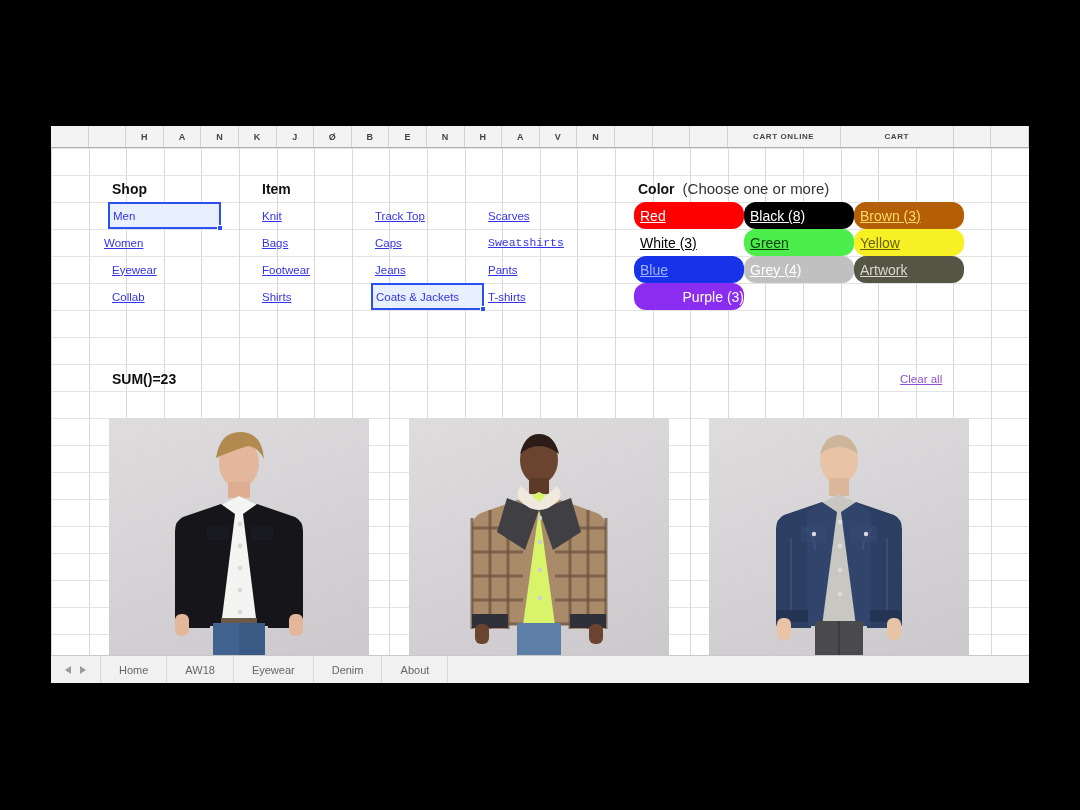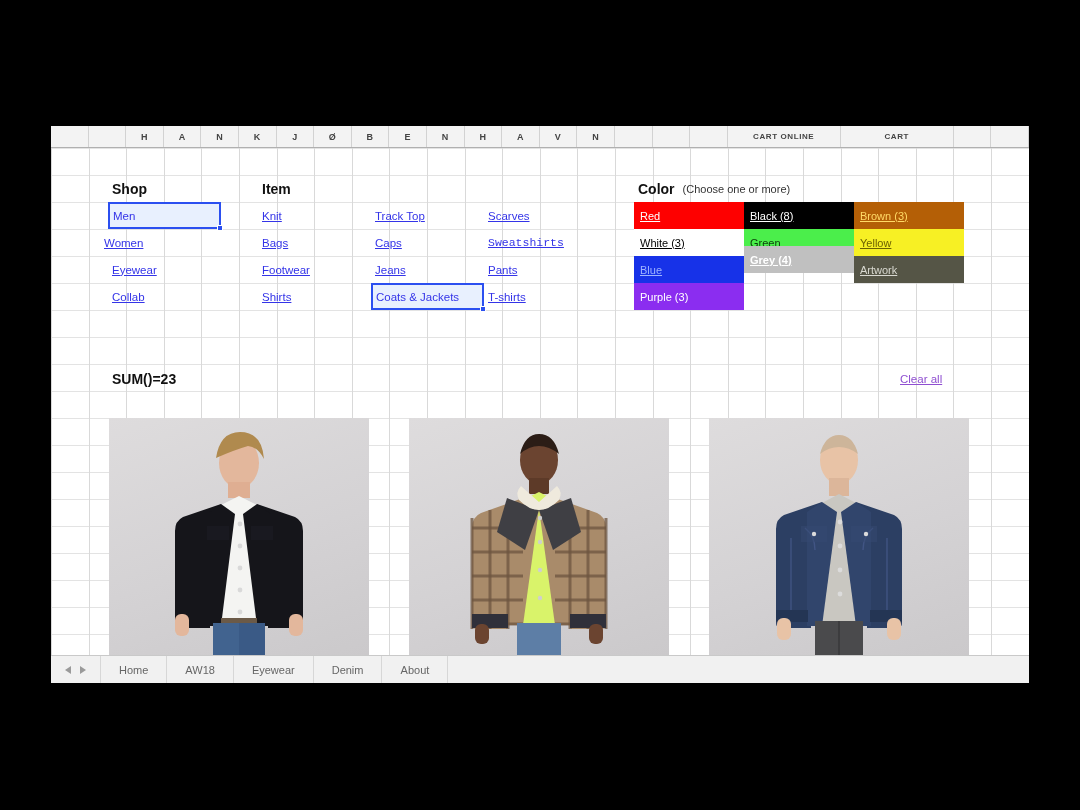--- a/index.html
+++ b/index.html
@@ -55,21 +55,21 @@
   .cell {
     position: absolute;
     height: 27px;
     display: flex;
     align-items: center;
     padding-left: 4px;
     font-size: 11.5px;
     white-space: nowrap;
   }
   .hdr { font-weight: bold; color: #111; font-size: 14px; }
-  .sub { font-weight: normal; color: #333; margin-left: 8px; font-size: 11px; }
+  .sub { font-weight: normal; color: #333; margin-left: 8px; font-size: 15px; }
   .lnk {
     color: #3434e8;
     text-decoration: underline;
     cursor: pointer;
   }
   .lnk.visited { color: #8f4fd1; }
 
   .sel {
     border: 2px solid #2b4ff0;
     background: #e8f0fe;
@@ -84,22 +84,23 @@
     background: #2b4ff0;
     border: 1px solid #fff;
   }
 
   
   .swatch {
     position: absolute;
     height: 27px;
     display: flex; align-items: center;
     padding-left: 6px;
-    font-size: 11px;
+    font-size: 14px;
     cursor: pointer;
+    border-radius: 12px;
   }
   .swatch span { text-decoration: underline; }
   .swatch.nound span { text-decoration: none; }
 
   
   .shot {
     position: absolute;
     top: 292px;
     width: 260px; height: 237px;
     overflow: hidden;
@@ -255,27 +256,27 @@
         </div>
         <div class="swatch" style="left: 693px; top: 103px; width: 110px; background: rgb(75, 238, 75);">
           <span style="color: rgb(11, 61, 11);">Green</span>
         </div>
         <div class="swatch" style="left: 803px; top: 103px; width: 110px; background: rgb(247, 240, 36);">
           <span style="color: rgb(107, 97, 2);">Yellow</span>
         </div>
         <div class="swatch" style="left: 583px; top: 130px; width: 110px; background: rgb(23, 50, 232);">
           <span style="color: rgb(159, 180, 255);">Blue</span>
         </div>
-        <div class="swatch" style="left: 693px; top: 120px; width: 110px; background: rgb(192, 192, 192); font-weight: bold;">
+        <div class="swatch" style="left: 693px; top: 130px; width: 110px; background: rgb(192, 192, 192);">
           <span style="color: rgb(255, 255, 255);">Grey (4)</span>
         </div>
         <div class="swatch" style="left: 803px; top: 130px; width: 110px; background: rgb(85, 85, 70);">
           <span style="color: rgb(216, 216, 208);">Artwork</span>
         </div>
-        <div class="swatch nound" style="left: 583px; top: 157px; width: 110px; background: rgb(139, 45, 240);">
+        <div class="swatch nound" style="left: 583px; top: 157px; width: 110px; background: rgb(139, 45, 240); justify-content: flex-end;">
           <span style="color: rgb(255, 255, 255);">Purple (3)</span>
         </div>
       </div>
 
     <div class="cell hdr" style="left:57px; top:239px; width:113px;">SUM()=23</div>
     <div class="cell" style="left:845px; top:239px; width:113px;">
       <span class="lnk visited">Clear all</span>
     </div>
 
     <div class="shot" style="left:58px;">

